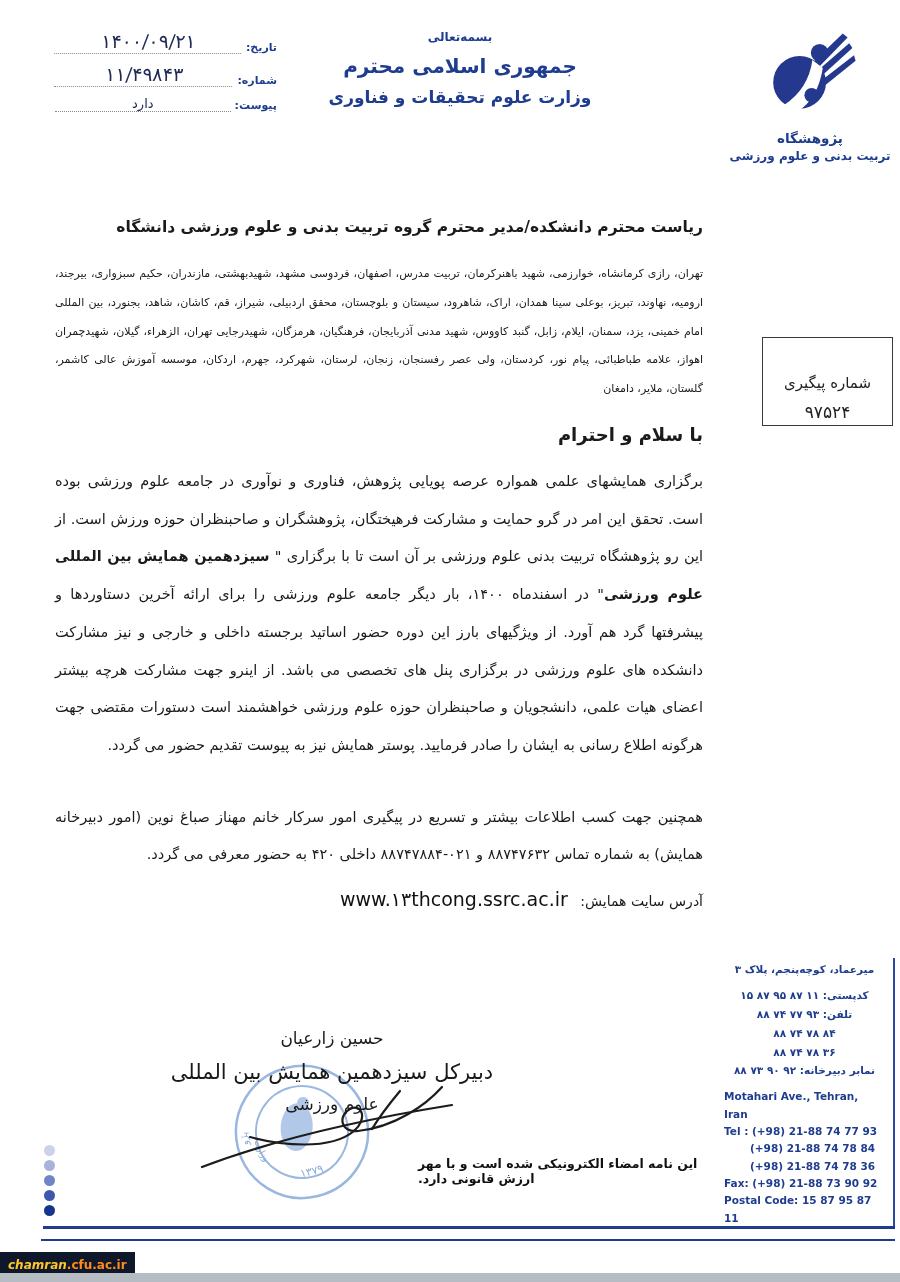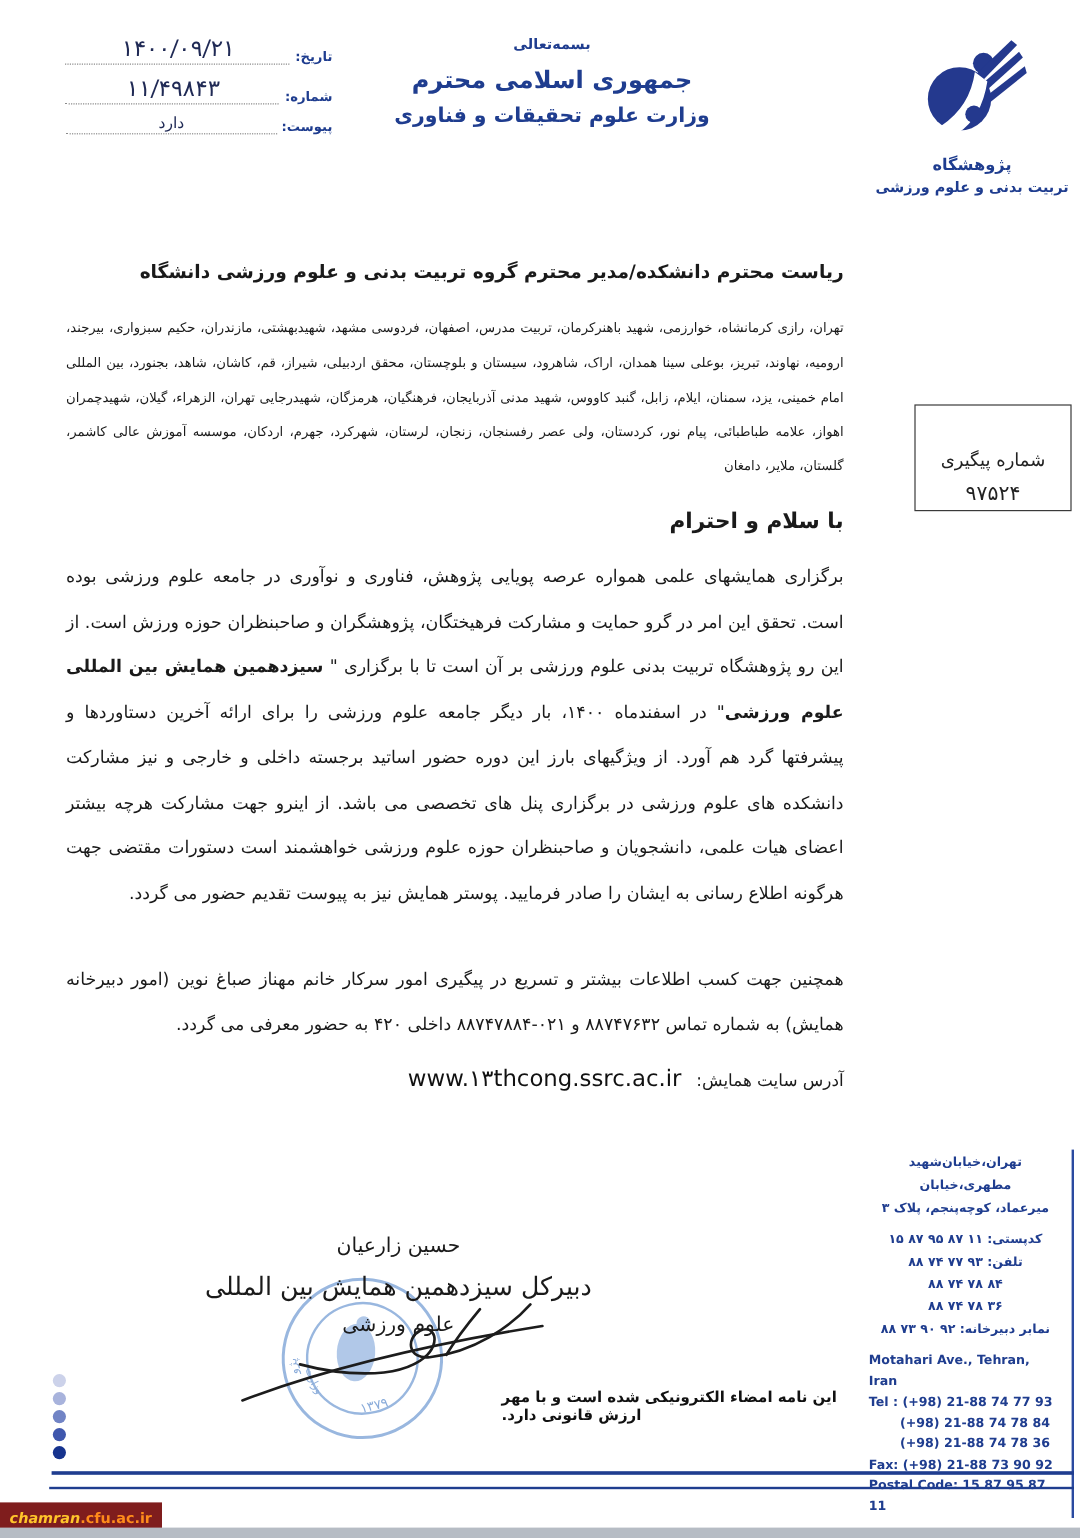--- a/index.html
+++ b/index.html
@@ -63,21 +63,21 @@
   }
   .fc-fa { font-size:10.5px; font-weight:bold; line-height:1.8; }
   .fc-gap { height:7px; }
   .fc-en { direction:ltr; text-align:left; font-size:10.5px; font-weight:bold; line-height:1.65; margin-top:8px; }
   .fc-en .indent { padding-left:26px; }
   
   .dots-col { position:absolute; top:1145px; left:44px; display:flex; flex-direction:column; gap:4px; }
   .dot { width:11px; height:11px; border-radius:50%; }
   .rule1 { position:absolute; top:1226px; left:43px; width:852px; height:2.5px; background:#1f3d8f; }
   .rule2 { position:absolute; top:1239px; left:41px; width:854px; height:1.5px; background:#1f3d8f; }
-  .watermark { position:absolute; top:1252px; left:0; background:#7f1d1d; padding:2px 8px 3px 8px; direction:ltr; }
+  .watermark { position:absolute; top:1252px; left:0; background:#0f172a; padding:2px 8px 3px 8px; direction:ltr; }
   .wm1 { font-style:italic; font-weight:bold; font-size:12px; color:#ffc52a; }
   .wm2 { font-weight:bold; font-size:12px; color:#ff8c1a; }
   .scan-strip { position:absolute; bottom:0; left:0; width:100%; height:9px; background:#b6bcc4; }
 </style>
 </head>
 <body>
 
 <div class="page">
 
   <div class="meta-block">
@@ -166,21 +166,20 @@
         <path d="M12 92 C 70 70, 150 48, 262 30"></path>
         <path d="M252 12 C 236 30, 205 52, 168 56 C 150 58, 148 40, 160 34 C 172 28, 178 44, 164 56 C 140 76, 90 70, 60 62"></path>
         <path d="M210 16 C 200 28, 188 44, 182 54"></path>
       </g>
     </svg>
   </div>
 
   <div class="esign-note">این نامه امضاء الکترونیکی شده است و با مهر ارزش قانونی دارد.</div>
 
   <div class="footer-contact">
-    <div class="fc-fa">تهران،خیابان‌شهید مطهری،خیابان</div>
     <div class="fc-fa">میرعماد، کوچه‌پنجم، پلاک ۳</div>
     <div class="fc-gap"></div>
     <div class="fc-fa">کدپستی: ۱۱ ۸۷ ۹۵ ۸۷ ۱۵</div>
     <div class="fc-fa">تلفن: ۹۳ ۷۷ ۷۴ ۸۸</div>
     <div class="fc-fa">۸۴ ۷۸ ۷۴ ۸۸</div>
     <div class="fc-fa">۳۶ ۷۸ ۷۴ ۸۸</div>
     <div class="fc-fa">نمابر دبیرخانه: ۹۲ ۹۰ ۷۳ ۸۸</div>
     <div class="fc-en">
       <div>Motahari Ave., Tehran, Iran</div>
       <div>Tel : (+98) 21-88 74 77 93</div>

